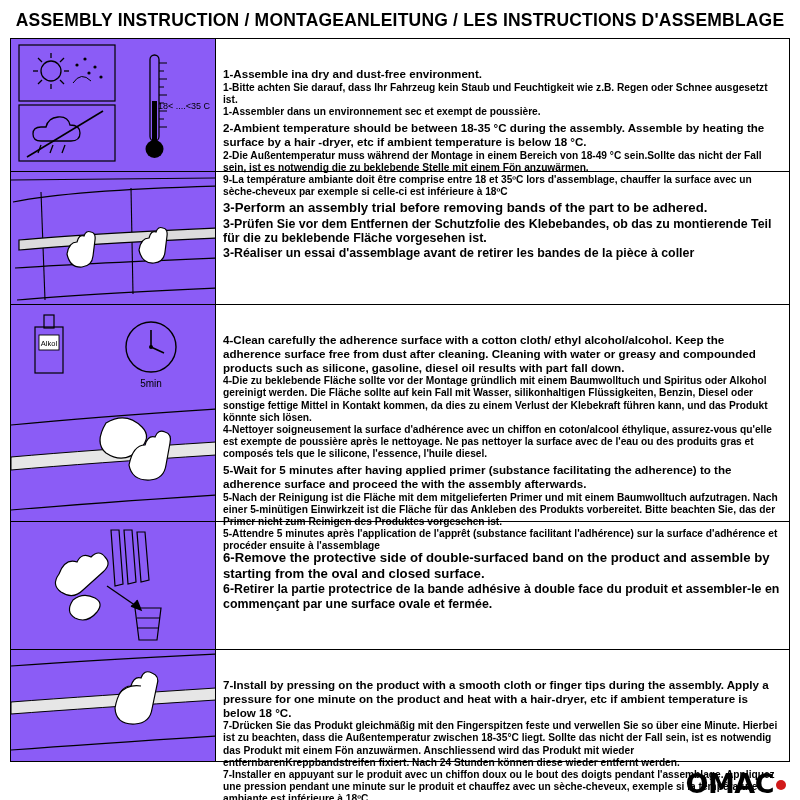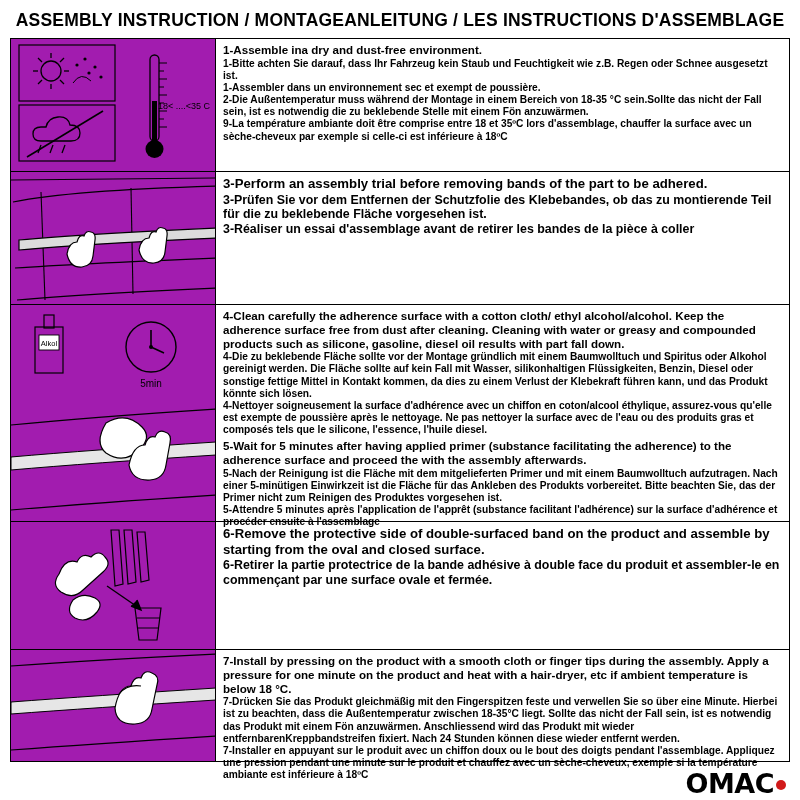--- a/index.html
+++ b/index.html
@@ -25,28 +25,29 @@
     border-bottom: none;
     display:flex; flex-direction:column;
     flex: 0 0 auto;
   }
   .row { display:flex; border-bottom: 1.6px solid #000; }
   .cell-img {
     width: 205px;
     border-right: 1.6px solid #000;
     position: relative;
     flex: 0 0 205px;
-    background:#a21caf;
+    background:#8b5cf6;
     overflow:hidden;
     text-align:right;
   }
   .cell-txt {
     flex: 1 1 auto;
     padding: 4px 6px 5px 7px;
     line-height: 1.19;
+    margin-top: 24px;
   }
   .hl { font-weight: bold; font-size: 11.6px; display:block; margin-bottom:1px; }
   .hl.big { font-size: 13.2px; }
   .de, .fr { font-size: 10.2px; display:block;font-weight:bold; }
   .de.big, .fr.big { font-size: 12.4px; }
   .sub { display:block; margin-top: 3px; }
   .footer {
     flex: 1 1 auto;
     display:flex; align-items:flex-end; justify-content:flex-end;
     padding: 6px 4px 0 0;
@@ -117,21 +118,22 @@
               <line x1="148" y1="88" x2="156" y2="88"></line>
             </g>
           </g>
           <text x="173" y="70" font-family="Liberation Sans, sans-serif" font-size="9" text-anchor="middle">18&lt; ....&lt;35 C</text>
         </svg>
       </div>
       <div class="cell-txt">
         <span class="hl">1-Assemble ina dry and dust-free environment.</span>
         <span class="de">1-Bitte achten Sie darauf, dass Ihr Fahrzeug kein Staub und Feuchtigkeit wie z.B. Regen oder Schnee ausgesetzt ist.</span>
         <span class="fr">1-Assembler dans un environnement sec et exempt de poussière.</span>
-        <span class="de">2-Die Außentemperatur muss während der Montage in einem Bereich von 18-35 °C  sein.Sollte das nicht der Fall sein, ist es notwendig die zu beklebende Stelle mit einem Fön anzuwärmen.</span>
+        <span class="hl sub">2-Ambient temperature should be between 18-35 °C  during the assembly. Assemble by heating the surface by a hair -dryer, etc if ambient temperature is below 18 °C.</span>
+        <span class="de">2-Die Außentemperatur muss während der Montage in einem Bereich von 18-49 °C  sein.Sollte das nicht der Fall sein, ist es notwendig die zu beklebende Stelle mit einem Fön anzuwärmen.</span>
         <span class="fr">9-La température ambiante doit être comprise entre 18 et 35ºC lors d'assemblage, chauffer la surface avec un sèche-cheveux par exemple si celle-ci est inférieure à 18ºC</span>
       </div>
     </div>
 
     <div class="row" style="height:133px;">
       <div class="cell-img">
         <svg width="205" height="131" viewBox="0 0 205 131">
 
           <path d="M0 8 L205 6" stroke="#000" stroke-width="1.2" fill="none"></path>
           <path d="M2 30 Q60 18 205 14" stroke="#000" stroke-width="1.2" fill="none"></path>

